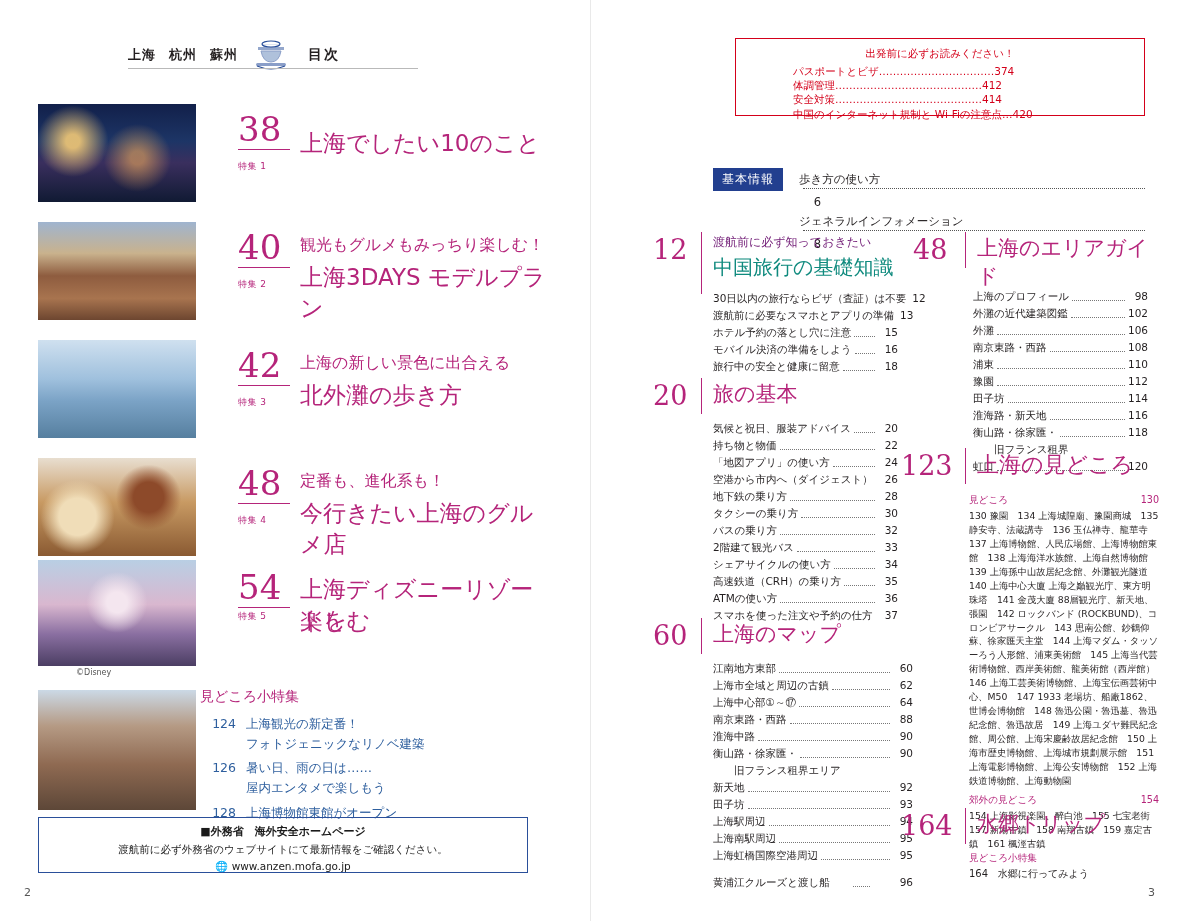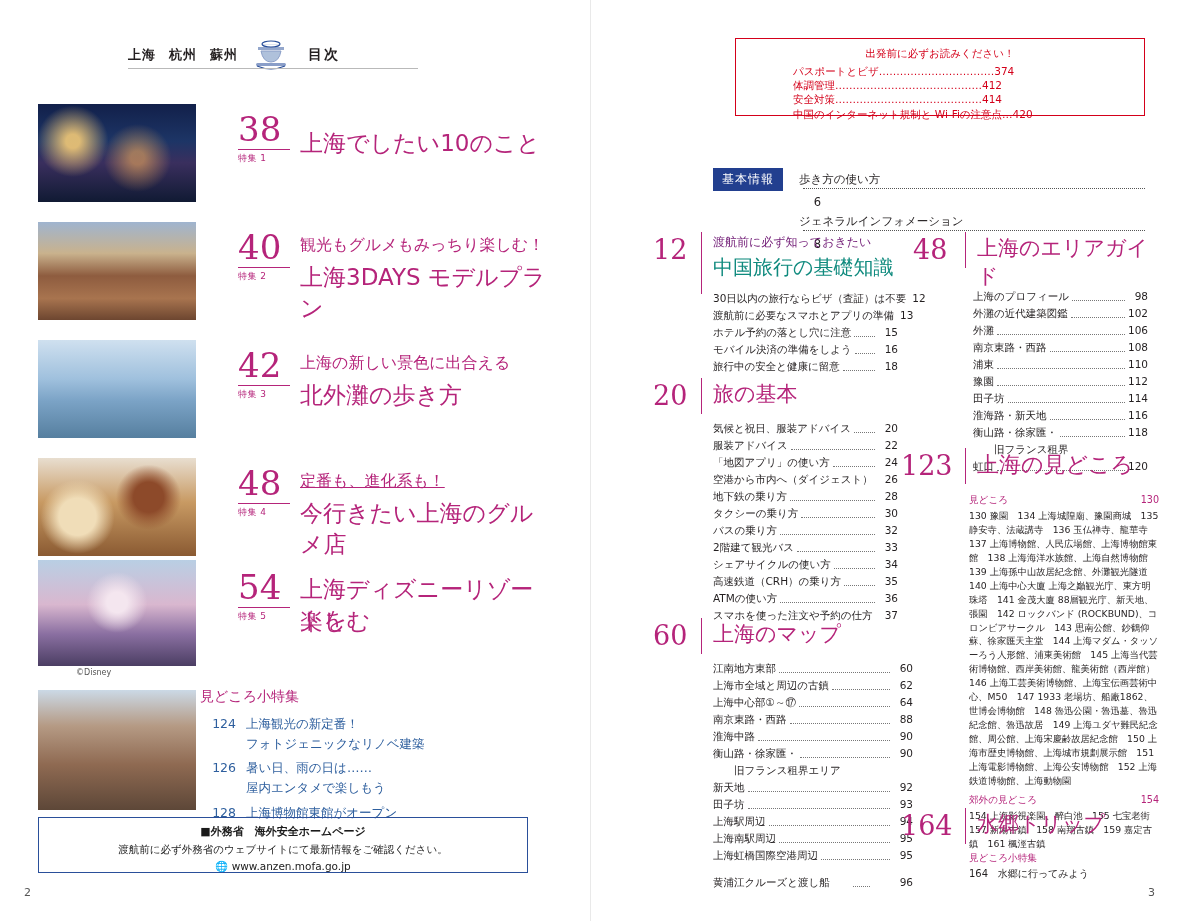--- a/index.html
+++ b/index.html
@@ -19,21 +19,21 @@
   .masthead{position:absolute;left:128px;top:38px;display:flex;align-items:center;gap:13px;}
   .masthead .city{font-size:13px;font-weight:bold;letter-spacing:1px;color:#231f20;}
   .masthead .cupicon{width:40px;height:34px;position:relative;}
   .masthead .toc{font-size:14px;font-weight:bold;letter-spacing:2px;margin-left:4px;}
   .rule{position:absolute;left:128px;top:68px;width:290px;height:1px;background:#b9b9b9;}
 
   .feat{position:absolute;left:38px;width:512px;height:98px;}
   .featimg{position:absolute;left:0;top:0;width:158px;height:98px;overflow:hidden;border:0;}
   .feat .num{position:absolute;left:200px;top:8px;font-size:34px;color:#b5247a;font-family:"DejaVu Serif","Liberation Serif",serif;line-height:1;}
   .feat .numline{position:absolute;left:200px;top:45px;width:52px;height:1px;background:#b5247a;}
-  .feat .tokushu{position:absolute;left:200px;top:48px;font-size:9px;color:#b5247a;letter-spacing:0.5px;}
+  .feat .tokushu{position:absolute;left:200px;top:56px;font-size:9px;color:#b5247a;letter-spacing:0.5px;}
   .feat .t1{position:absolute;left:262px;font-size:16px;color:#b5247a;}
   .feat .t2{position:absolute;left:262px;font-size:23px;color:#b5247a;}
   .copyr{position:absolute;font-size:8px;color:#555;}
 
   .small-feature{position:absolute;left:200px;top:688px;width:340px;}
   .small-feature .sfhead{font-size:14px;color:#b5247a;margin-bottom:9px;}
   .sfrow{display:flex;font-size:12.5px;color:#2e5f9e;margin-bottom:2px;line-height:1.45;}
   .sfrow .pg{width:36px;text-align:right;margin-right:10px;flex:none;color:#2e5f9e;}
   .sfrow .txt{flex:1;}
   .sfsub{margin-left:46px;font-size:12.5px;color:#2e5f9e;line-height:1.45;}
@@ -150,21 +150,21 @@
       <div class="t2" style="top:40px;">北外灘の歩き方</div>
     </div>
 
     <div class="feat" style="top:458px;">
       <div class="featimg">
           <div class="ph ph4"></div>
         </div>
       <div class="num">48</div>
       <div class="numline"></div>
       <div class="tokushu">特集 4</div>
-      <div class="t1" style="top:13px;text-decoration:underline;">定番も、進化系も！</div>
+      <div class="t1" style="top:13px;">定番も、進化系も！</div>
       <div class="t2" style="top:40px;">今行きたい上海のグルメ店</div>
     </div>
 
     <div class="feat" style="top:560px;height:110px;">
       <div class="featimg" style="height:106px;">
           <div class="ph ph5"></div>
         </div>
       <div class="copyr" style="left:38px;top:108px;">©Disney</div>
       <div class="num" style="top:10px;">54</div>
       <div class="numline" style="top:47px;"></div>
@@ -283,21 +283,21 @@
       <div class="vline" style="left:48px;top:0;height:36px;"></div>
       <div style="position:absolute;left:60px;top:2px;font-size:21px;color:#b5247a;">旅の基本</div>
     </div>
     <div class="toclist" style="left:122px;top:420px;width:185px;">
       <div class="tocrow">
           <span class="lbl">気候と祝日、服装アドバイス</span>
           <span class="dots"></span>
           <span class="pg">20</span>
         </div>
       <div class="tocrow">
-          <span class="lbl">服装アドバイス</span>
+          <span class="lbl">持ち物と物価</span>
           <span class="dots"></span>
           <span class="pg">22</span>
         </div>
       <div class="tocrow">
           <span class="lbl">「地図アプリ」の使い方</span>
           <span class="dots"></span>
           <span class="pg">24</span>
         </div>
       <div class="tocrow">
           <span class="lbl">空港から市内へ（ダイジェスト）</span>

